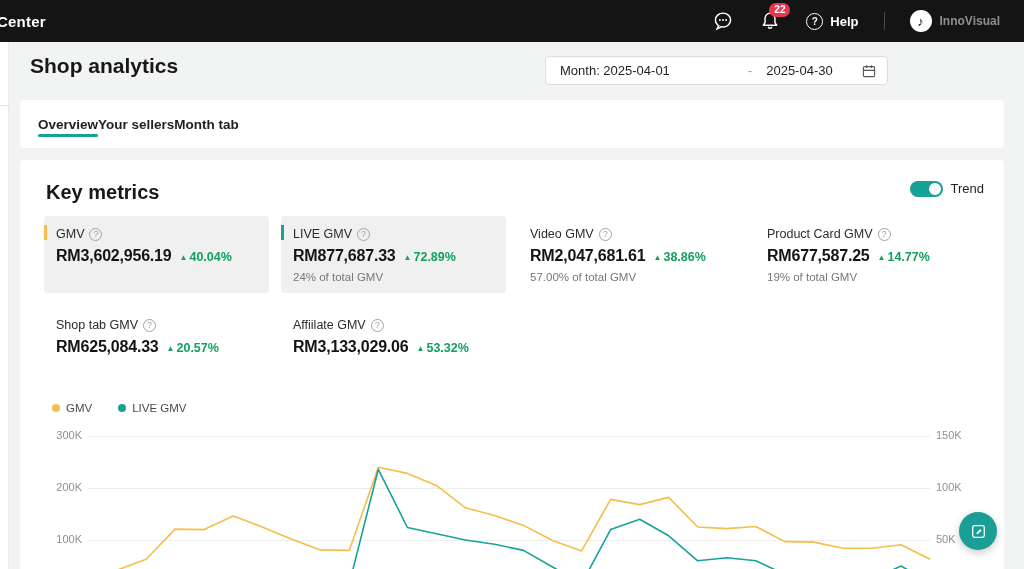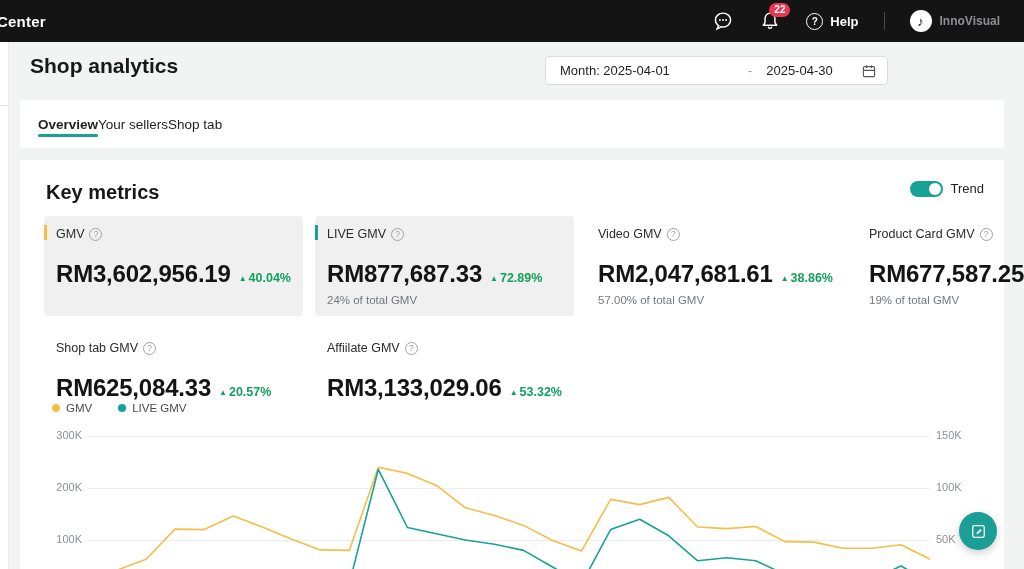--- a/index.html
+++ b/index.html
@@ -40,21 +40,21 @@
   .date-sep { margin:0 14px 0 78px; color:#9a9a9a; }
   .date-end { flex:1 1 auto; }
   .region-select { position:absolute; left:896px; top:56px; width:106px; height:29px; background:#fff;
                    border:1px solid #dcdcdc; border-radius:4px; display:flex; align-items:center;
                    justify-content:space-between; padding:0 9px 0 10px; font-size:12.5px; font-weight:600;
                    color:#1f1f1f; cursor:pointer; }
 
   
   .tabbar { position:absolute; left:20px; top:100px; width:984px; height:48px; background:#fff;
             border-radius:4px; display:flex; align-items:center; padding-left:18px; }
-  .tab { position:relative; font-size:13.5px; color:#1f1f1f; cursor:pointer; padding:14px 0; font-weight:400; }
+  .tab { position:relative; font-size:13.5px; color:#1f1f1f; cursor:pointer; padding:14px 0; font-weight:700; }
   .tab.active { font-weight:700; }
   .tab.active::after { content:""; position:absolute; left:0; right:0; bottom:9px; height:2.5px;
                        background:#17a298; border-radius:2px; }
 
   
   .metrics-card { position:absolute; left:20px; top:160px; width:984px; height:440px; background:#fff;
                   border-radius:4px; }
   .metrics-title { position:absolute; left:26px; top:21px; font-size:20px; font-weight:700; color:#181818; }
   .trend-ctl { position:absolute; right:20px; top:21px; display:flex; align-items:flex-start; gap:8px; }
   .toggle { position:relative; width:33px; height:16px; background:#17a298; border-radius:16px;
@@ -66,21 +66,21 @@
   .cards-grid { position:absolute; left:24px; top:56px; width:936px; display:grid;
                 grid-template-columns:repeat(4,1fr); column-gap:12px; row-gap:14px; }
   .mcard { position:relative; padding:10px 12px 10px 12px; border-radius:4px; cursor:pointer; }
   .mcard.boxed { background:#f0f0f1; }
   .stripe { position:absolute; left:0; top:9px; width:3px; height:15px; }
   .mlabel-row { display:flex; align-items:center; gap:5px; height:16px; }
   .mlabel { font-size:12.5px; color:#2b2b2b; }
   .qicon { width:13px; height:13px; border:1px solid #a2a2a2; border-radius:50%; color:#a2a2a2;
            font-size:9px; display:flex; align-items:center; justify-content:center; cursor:pointer; }
   .mvalue-row { display:flex; align-items:baseline; gap:8px; margin-top:5px; }
-  .mvalue { font-size:24px; font-weight:700; color:#141414; letter-spacing:-.2px;margin-top:13px; }
+  .mvalue { font-size:16px; font-weight:700; color:#141414; letter-spacing:-.2px; }
   .mchange { font-size:12.5px; font-weight:600; color:#13a05f; display:inline-flex; align-items:baseline; gap:2px; }
   .uarr { font-size:8px; position:relative; top:-1px; }
   .msub { margin-top:6px; font-size:11.5px; color:#73787d; min-height:1px; }
 
   
   .legend { position:absolute; left:32px; top:242px; display:flex; gap:26px; }
   .legend-item { display:flex; align-items:center; gap:6px; font-size:11.5px; color:#4a4a4a; cursor:pointer; }
   .legend-dot { width:8px; height:8px; border-radius:50%; }
   .gridline { position:absolute; left:68px; width:842px; height:1px; background:#ececec; }
   .gl-1 { top:276px; } .gl-2 { top:328px; } .gl-3 { top:380px; }
@@ -144,21 +144,21 @@
       <svg width="16" height="16" viewBox="0 0 20 20" fill="none">
         <rect x="3" y="4.5" width="14" height="12.5" rx="1.5" stroke="#555" stroke-width="1.4"></rect>
         <path d="M7 2.8v3.4 M13 2.8v3.4 M3 9.2h14" stroke="#555" stroke-width="1.4"></path>
       </svg>
     </span>
   </div>
 
   <nav class="tabbar">
     <div class="tab active"><span>Overview</span></div>
     <div class="tab"><span>Your sellers</span></div>
-    <div class="tab"><span>Shop tab</span></div>
+    <div class="tab"><span>Month tab</span></div>
   </nav>
 
   <section class="metrics-card">
     <h2 class="metrics-title">Key metrics</h2>
     <div class="trend-ctl">
       <span class="toggle">
           <span class="knob"></span>
         </span>
       <span class="trend-label">Trend</span>
     </div>

